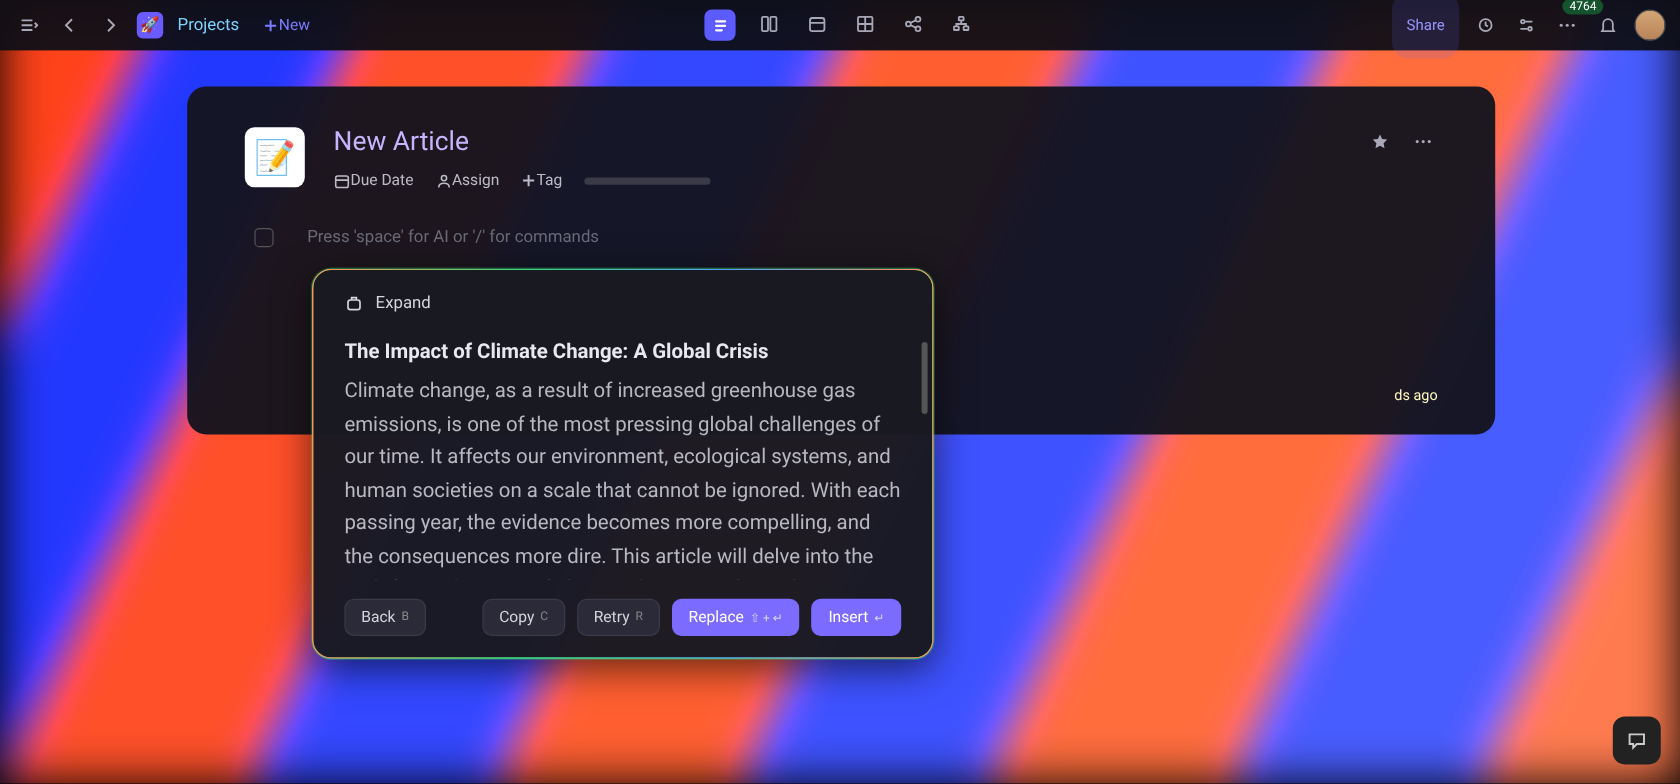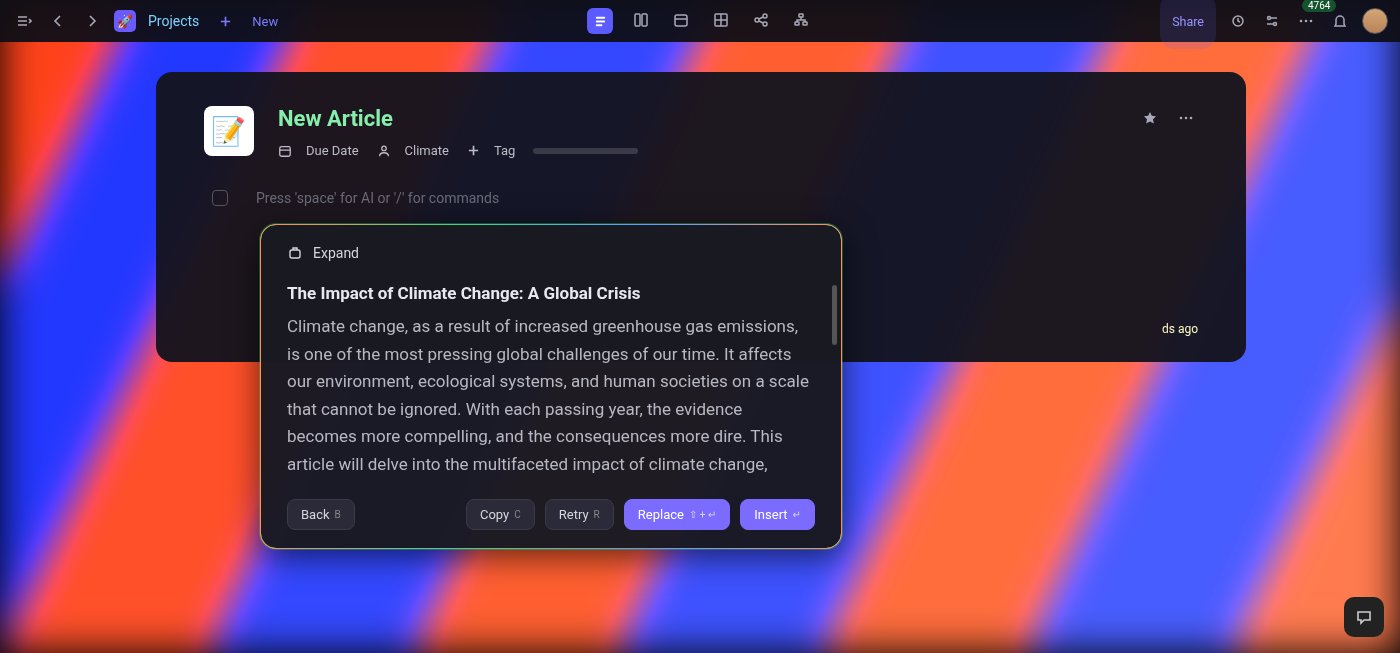--- a/index.html
+++ b/index.html
@@ -41,51 +41,51 @@
 .tb-center { position: absolute; left: 50%; transform: translateX(-50%); display: flex; gap: 16px; }
 .tb-right { margin-left: auto; display: flex; align-items: center; gap: 10px; }
 .icon-btn {
   width: 24px; height: 24px;
   display: flex; align-items: center; justify-content: center;
   color: #a8a8b8; cursor: pointer; border-radius: 4px;
 }
 .icon-btn.active { background: #5b5bff; color: #fff; border-radius: 6px; padding: 4px; width: 26px; height: 26px; }
 .app-icon { width: 22px; height: 22px; background: #6a5bff; border-radius: 5px; display: flex; align-items: center; justify-content: center; font-size: 13px; }
 .breadcrumb { color: #7dd3fc; font-size: 14px; margin-left: 2px; }
-.new-btn { display: flex; align-items: center; gap: 20px; color: #7b7bff; font-size: 13px; margin-left: 10px; cursor: pointer; }
+.new-btn { display: flex; align-items: center; gap: 0; color: #7b7bff; font-size: 13px; margin-left: 10px; cursor: pointer; }
 .share-btn { background: rgba(100,100,255,0.15); color: #9595ff; padding: 20px 12px; border-radius: 14px; font-size: 12.5px; cursor: pointer; }
 .count-badge { background: #14532d; color: #fff; font-size: 10px; padding: 1px 6px; border-radius: 8px; position: relative; top: -8px; }
 .avatar { width: 26px; height: 26px; border-radius: 50%; background: linear-gradient(#d4a574, #b8845a); border: 1px solid #555; }
 
 .page-card {
   position: absolute;
   left: 156px; top: 72px;
   width: 1090px; height: 290px;
   background: rgba(20, 20, 30, 0.96);
   border-radius: 16px;
   padding: 34px 48px;
   z-index: 5;
 }
 .article-header { display: flex; gap: 24px; }
 .article-icon { width: 50px; height: 50px; background: #fff; border-radius: 8px; display: flex; align-items: center; justify-content: center; font-size: 28px; }
 .article-title-row { flex: 1; }
-.article-title { color: #86efac; font-size: 22px; font-weight: 700; }
+.article-title { color: #c4b5fd; font-size: 22px; font-weight: 400; }
 .article-meta { display: flex; gap: 18px; margin-top: 12px; align-items: center; }
-.meta-item { display: flex; align-items: center; gap: 14px; color: #bcbcc8; font-size: 13px; cursor: pointer; }
+.meta-item { display: flex; align-items: center; gap: 0; color: #bcbcc8; font-size: 13px; cursor: pointer; }
 .meta-placeholder { width: 105px; height: 6px; background: #3a3a48; border-radius: 3px; }
 .header-actions { display: flex; gap: 12px; color: #666; }
 .editor-row { display: flex; align-items: center; gap: 28px; margin-top: 32px; margin-left: 8px; }
 .checkbox { width: 16px; height: 16px; border: 1.5px solid #555; border-radius: 4px; }
 .editor-placeholder { color: #6a6a78; font-size: 14px; }
 .timestamp-ghost { position: absolute; right: 48px; top: 250px; color: #fef9c3; font-size: 12px; }
 
 .ai-popup {
   position: absolute;
   left: 260px; top: 224px;
-  width: 582px;
+  width: 518px;
   background: rgba(25, 25, 35, 0.98);
   border: 1px solid #3dd675;
   border-radius: 16px;
   padding: 20px 26px 18px 26px;
   z-index: 20;
   box-shadow: 0 0 0 1px rgba(61,214,117,0.3), 0 8px 32px rgba(0,0,0,0.6);
 }
 .ai-popup::before {
   content: "";
   position: absolute;
@@ -246,21 +246,21 @@
               <rect x="2" y="3" width="12" height="11" rx="2"></rect>
               <path d="M2 7h12"></path>
             </svg>
           <span>Due Date</span>
         </div>
         <div class="meta-item">
           <svg width="14" height="14" viewBox="0 0 16 16" fill="none" stroke="currentColor" stroke-width="1.5">
               <circle cx="8" cy="5" r="2.5"></circle>
               <path d="M3 14c0-2.5 2-4 5-4s5 1.5 5 4"></path>
             </svg>
-          <span>Climate</span>
+          <span>Assign</span>
         </div>
         <div class="meta-item">
           <svg width="13" height="13" viewBox="0 0 14 14" fill="none" stroke="currentColor" stroke-width="1.8">
               <path d="M7 2v10M2 7h10"></path>
             </svg>
           <span>Tag</span>
         </div>
         <div class="meta-placeholder"></div>
       </div>
     </div>

